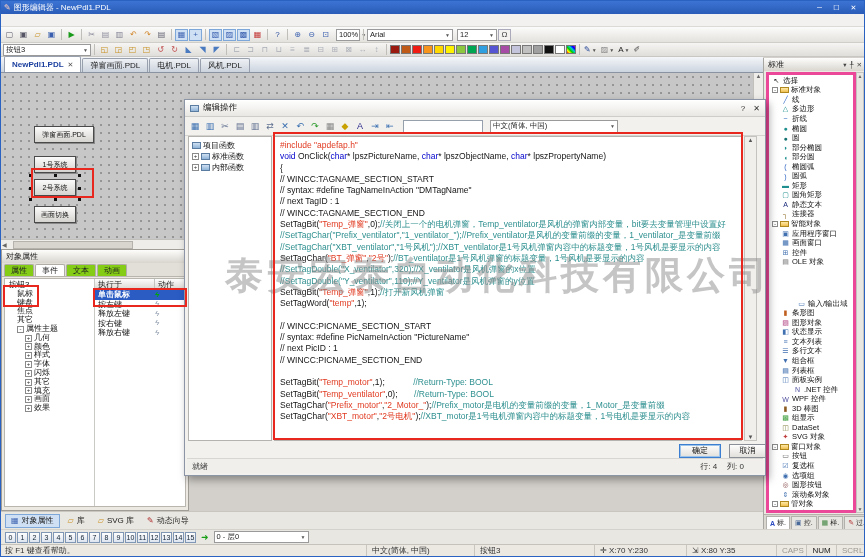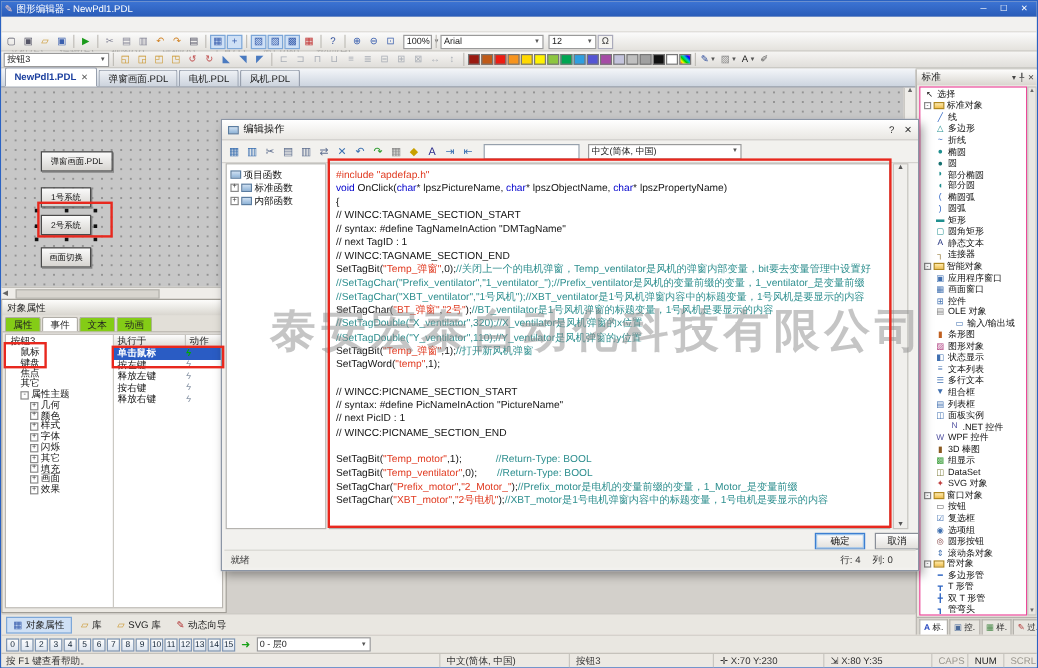--- a/index.html
+++ b/index.html
@@ -82,21 +82,21 @@
   .dlg-btn.ok{left:494px;top:344px;width:42px;border:1px solid #3c7fd1;box-shadow:0 0 0 1px #9cc3ea inset;}
   .dlg-btn.cancel{left:544px;top:344px;width:37px;}
   .dlg-status{position:absolute;bottom:2px;left:2px;right:2px;height:15px;background:#f0efeb;border-top:1px solid #d8d6d2;display:flex;font-size:8px;align-items:center;padding:0 5px;color:#333;}
   .dlg-status .rc{margin-left:auto;display:flex;gap:10px;padding-right:14px;}
 
   
   .sidebar{position:absolute;left:762px;top:57px;width:103px;height:471px;background:#ece9e3;border-left:1px solid #a8a6a0;display:flex;flex-direction:column;}
   .sb-title{height:13px;display:flex;align-items:center;font-size:8px;padding:0 4px;background:linear-gradient(#fdfdfc,#d9d6cf);color:#222;gap:3px;}
   .sb-title .sbi{margin-left:auto;display:flex;gap:3px;font-size:6.5px;color:#444;}
   .sb-treewrap{flex:1;position:relative;margin:1px 2px;}
-  .sb-tree{position:absolute;inset:0;right:8px;background:#fff;border:1px solid #ec4899;overflow:hidden;font-size:7.5px;padding:1px 0 0 2px;}
+  .sb-tree{position:absolute;inset:0;right:8px;background:#fff;border:3px solid #ec4899;overflow:hidden;font-size:7.5px;padding:1px 0 0 2px;}
   .sb-row{height:9.55px;display:flex;align-items:center;white-space:nowrap;gap:2px;color:#111;}
   .sb-row .exp{width:6px;height:6px;font-size:5px;line-height:4px;}
   .sb-row .ic{width:9px;text-align:center;font-size:7px;flex:none;}
   .fold{width:9px;height:6px;background:linear-gradient(#ffe9a8,#f0c050);border:1px solid #b08820;flex:none;}
   .sb-scroll{position:absolute;top:0;bottom:0;right:0;width:8px;background:#e9e7e2;border:1px solid #c5c3bd;display:flex;flex-direction:column;justify-content:space-between;align-items:center;font-size:5px;color:#666;}
   .sb-tabs{height:15px;display:flex;padding:1px 2px 0;gap:1px;background:#dad7d0;border-top:1px solid #b5b2ac;}
   .sb-tab{display:flex;align-items:center;font-size:7px;padding:0 3px;gap:2px;background:#e8e6e0;border:1px solid #b3b1ab;border-bottom:none;color:#222;}
   .sb-tab.active{background:#fff;}
 
   
@@ -571,21 +571,21 @@
             <span>画面窗口</span>
           </div>
           <div class="sb-row" style="padding-left: 10px;">
             <span class="ic" style="color: rgb(64, 112, 176);">⊞</span>
             <span>控件</span>
           </div>
           <div class="sb-row" style="padding-left: 10px;">
             <span class="ic" style="color: rgb(128, 128, 128);">▤</span>
             <span>OLE 对象</span>
           </div>
-          <div class="sb-row" style="padding-left: 26px;">
+          <div class="sb-row" style="padding-left: 26px; margin-top: 32px;">
             <span class="ic" style="color: rgb(64, 112, 176);">▭</span>
             <span>输入/输出域</span>
           </div>
           <div class="sb-row" style="padding-left: 10px;">
             <span class="ic" style="color: rgb(192, 96, 32);">▮</span>
             <span>条形图</span>
           </div>
           <div class="sb-row" style="padding-left: 10px;">
             <span class="ic" style="color: rgb(176, 64, 128);">▨</span>
             <span>图形对象</span>

